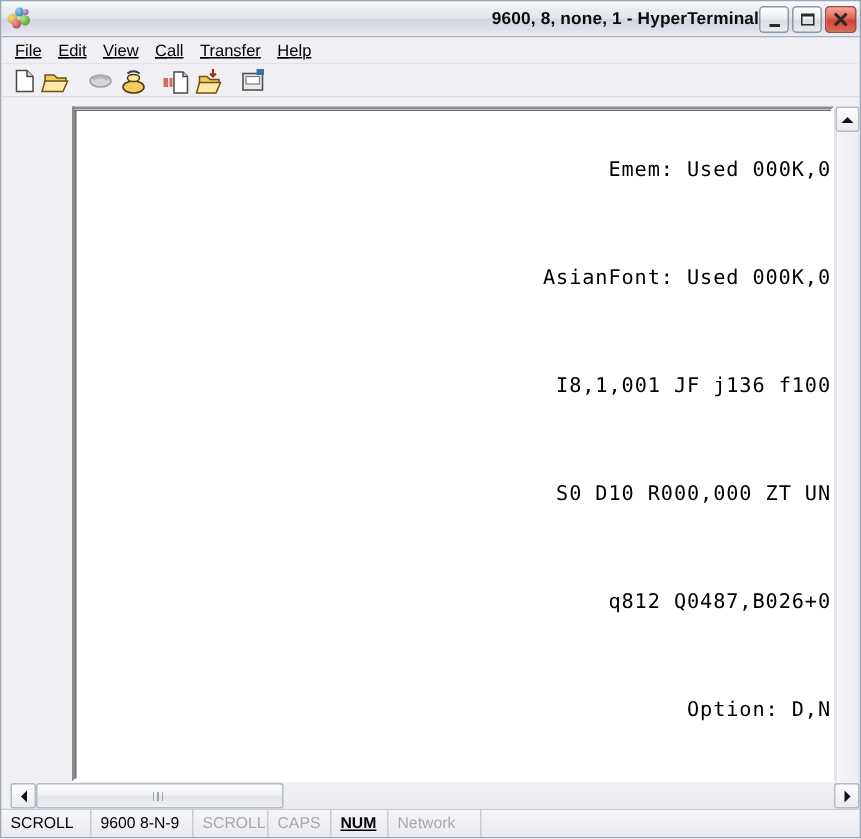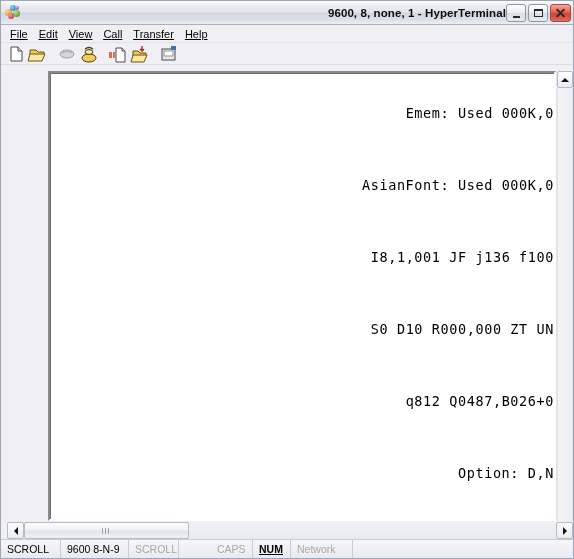--- a/index.html
+++ b/index.html
@@ -461,19 +461,19 @@
         <div class="hsb-btn">
           <span class="arrow arr-right"></span>
         </div>
       </div>
     </div>
 
     <div class="statusbar">
       <div class="sb-cell" style="width:60px;">SCROLL</div>
       <div class="sb-cell" style="width:68px;">9600 8-N-9</div>
       <div class="sb-cell dim" style="width:50px;">SCROLL</div>
-      <div class="sb-cell dim" style="width:42px;margin-left:32px;">CAPS</div>
+      <div class="sb-cell dim" style="width:42px;">CAPS</div>
       <div class="sb-cell active" style="width:38px;text-decoration:underline;">NUM</div>
       <div class="sb-cell dim" style="width:62px;">Network</div>
     </div>
 
   </div>
 </div>
 
 </body></html>

